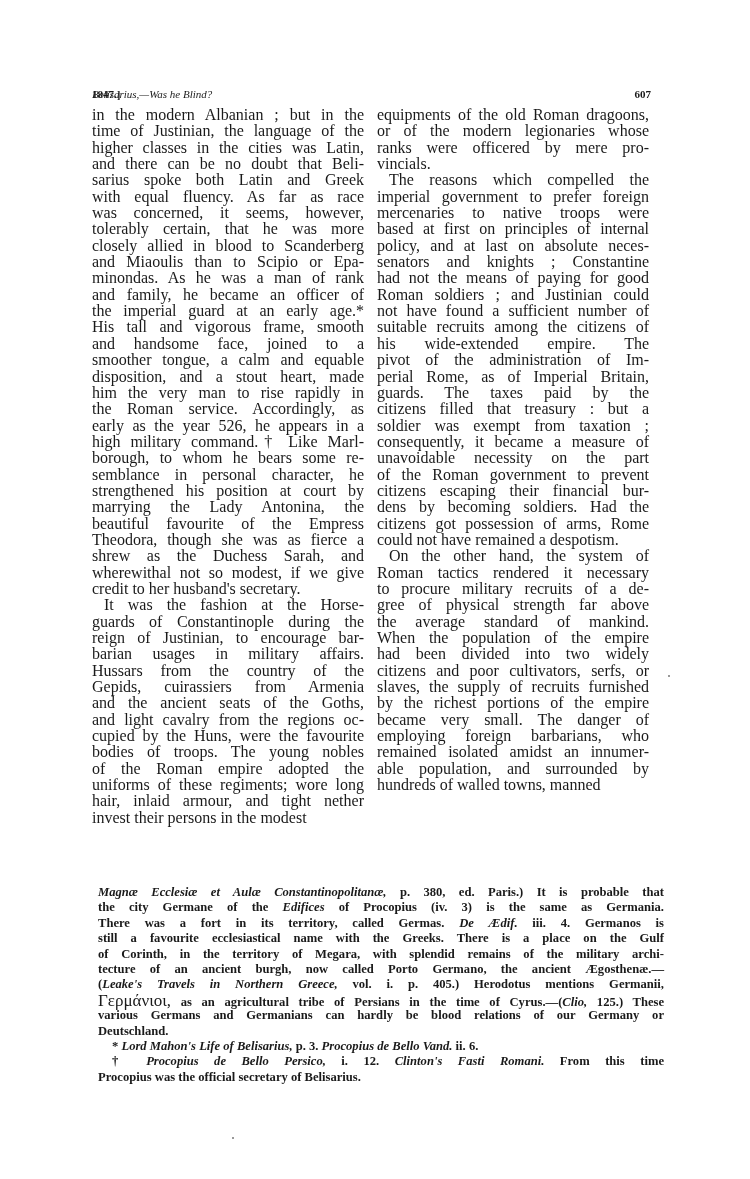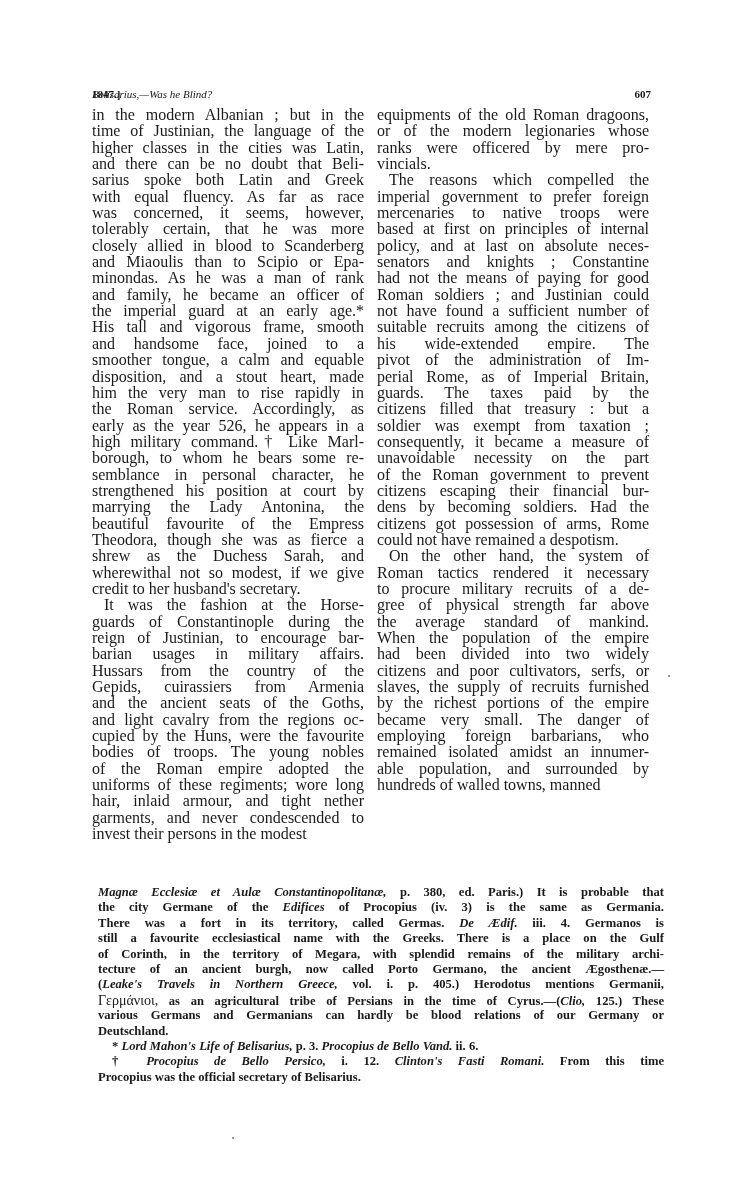--- a/index.html
+++ b/index.html
@@ -72,21 +72,20 @@
       <span class="line">barian usages in military affairs.</span>
       <span class="line">Hussars from the country of the</span>
       <span class="line">Gepids, cuirassiers from Armenia</span>
       <span class="line">and the ancient seats of the Goths,</span>
       <span class="line">and light cavalry from the regions oc-</span>
       <span class="line">cupied by the Huns, were the favourite</span>
       <span class="line">bodies of troops.  The young nobles</span>
       <span class="line">of the Roman empire adopted the</span>
       <span class="line">uniforms of these regiments; wore long</span>
       <span class="line">hair, inlaid armour, and tight nether</span>
-      <span class="line">garments, and never condescended to</span>
       <span class="line last">invest their persons in the modest</span>
     </div>
   <div class="col col-right" id="col-right">
       <span class="line">equipments of the old Roman dragoons,</span>
       <span class="line">or of the modern legionaries whose</span>
       <span class="line">ranks were officered by mere pro-</span>
       <span class="line last">vincials.</span>
       <span class="line indent">The reasons which compelled the</span>
       <span class="line">imperial government to prefer foreign</span>
       <span class="line">mercenaries to native troops were</span>
@@ -128,21 +127,21 @@
     </div>
 
   <div class="footnotes">
     <span class="fn-line"><span class="it">Magnæ Ecclesiæ et Aulæ Constantinopolitanæ,</span><span> p. 380, ed. Paris.)  It is probable that</span></span>
     <span class="fn-line"><span>the city Germane of the </span><span class="it">Edifices</span><span> of Procopius (iv. 3) is the same as Germania.</span></span>
     <span class="fn-line"><span>There was a fort in its territory, called Germas.  </span><span class="it">De Ædif.</span><span> iii. 4.  Germanos is</span></span>
     <span class="fn-line">still a favourite ecclesiastical name with the Greeks.  There is a place on the Gulf</span>
     <span class="fn-line">of Corinth, in the territory of Megara, with splendid remains of the military archi-</span>
     <span class="fn-line">tecture of an ancient burgh, now called Porto Germano, the ancient Ægosthenæ.—</span>
     <span class="fn-line"><span>(</span><span class="it">Leake's Travels in Northern Greece,</span><span> vol. i. p. 405.)  Herodotus mentions Germanii,</span></span>
-    <span class="fn-line"><span style="font-weight:normal;font-size:14px;">Γερμάνιοι,</span><span> as an agricultural tribe of Persians in the time of Cyrus.—(</span><span class="it">Clio,</span><span> 125.) These</span></span>
+    <span class="fn-line"><span style="font-weight:normal;font-size:17px;">Γερμάνιοι,</span><span> as an agricultural tribe of Persians in the time of Cyrus.—(</span><span class="it">Clio,</span><span> 125.) These</span></span>
     <span class="fn-line">various Germans and Germanians can hardly be blood relations of our Germany or</span>
     <span class="fn-line last">Deutschland.</span>
     <span class="fn-line last indent"><span>* </span><span class="it">Lord Mahon's Life of Belisarius,</span><span> p. 3.  </span><span class="it">Procopius de Bello Vand.</span><span> ii. 6.</span></span>
     <span class="fn-line indent"><span>† </span><span class="it">Procopius de Bello Persico,</span><span> i. 12.  </span><span class="it">Clinton's Fasti Romani.</span><span>  From this time</span></span>
     <span class="fn-line last">Procopius was the official secretary of Belisarius.</span>
   </div>
 
   <div class="dot-mark"></div>
   <div class="margin-tick"></div>
 </div>

